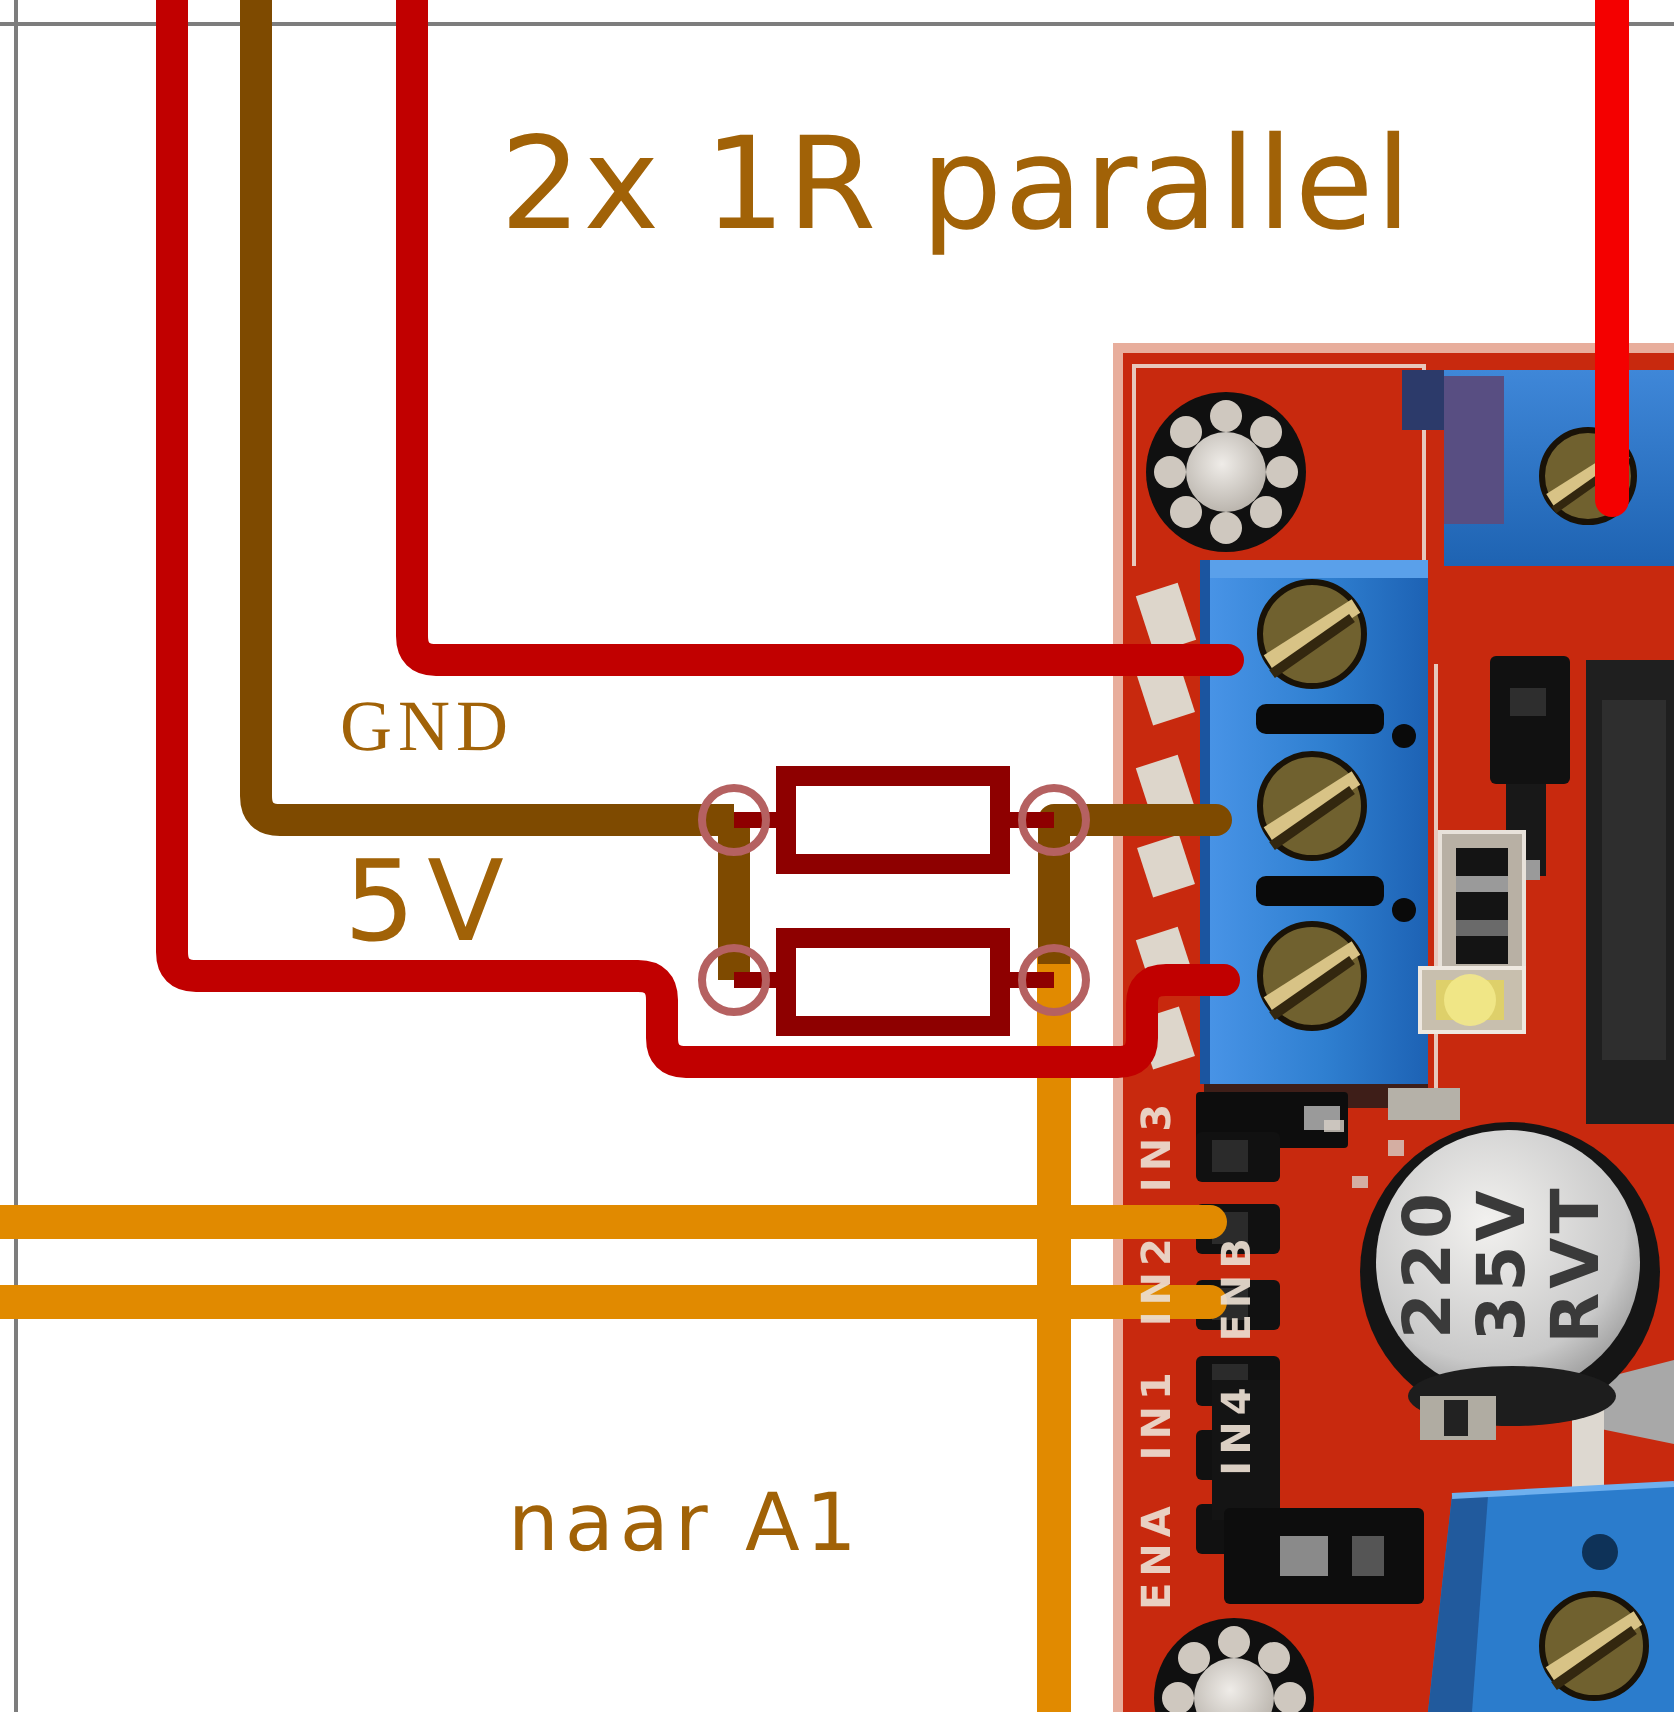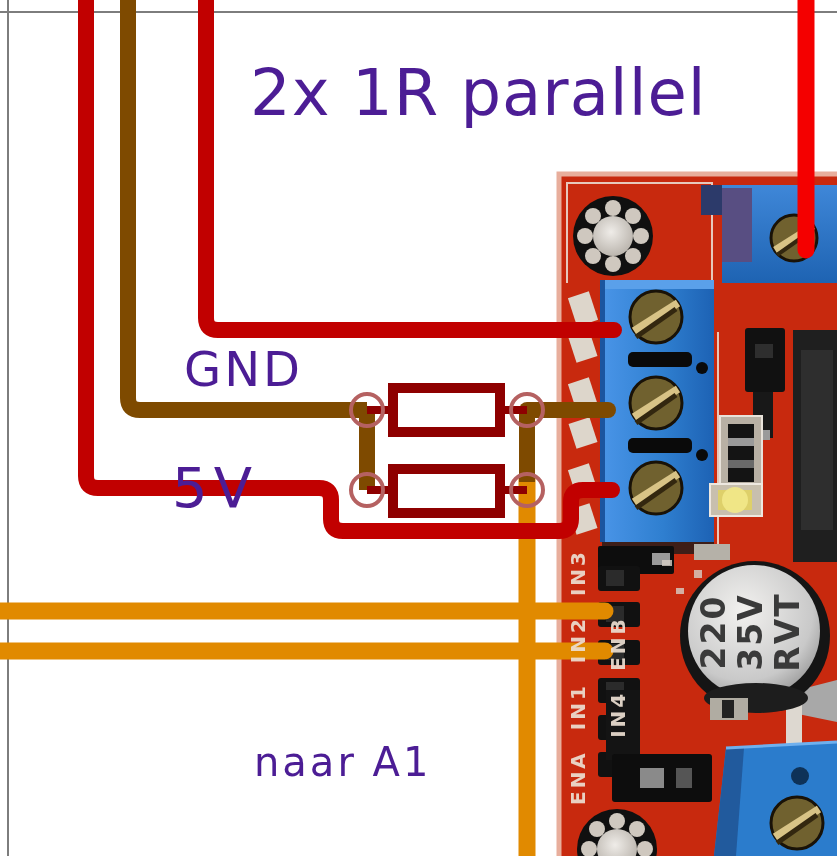--- a/index.html
+++ b/index.html
@@ -1,23 +1,23 @@
 <!DOCTYPE html>
 <html><head>
 <meta charset="utf-8">
 <style>
   html,body{margin:0;padding:0;background:#fff;}
   #canvas{position:relative;width:837px;height:856px;overflow:hidden;background:#ffffff;
           font-family:"DejaVu Sans",sans-serif;}
   #scene{position:absolute;left:0;top:0;}
-  .lbl{position:absolute;color:#4c1d95;line-height:1;white-space:nowrap;
+  .lbl{position:absolute;color:#a16207;line-height:1;white-space:nowrap;
        font-family:"DejaVu Sans",sans-serif;}
   .lbl-parallel{left:250px;top:61px;font-size:64px;letter-spacing:1px;}
-  .lbl-gnd{left:184px;top:345px;font-size:48px;letter-spacing:3px;}
-  .lbl-5v{left:172px;top:424px;font-size:56px;letter-spacing:6px;margin-top:36px;}
+  .lbl-gnd{left:170px;top:345px;font-size:36px;letter-spacing:3px;font-family:Liberation Serif, serif;}
+  .lbl-5v{left:172px;top:424px;font-size:56px;letter-spacing:6px;}
   .lbl-naar{left:254px;top:742px;font-size:40px;letter-spacing:3px;}
   .silk-pins{position:absolute;left:438px;top:657px;width:280px;height:40px;
        transform:rotate(-90deg);color:#ecdfd2;font-size:20px;font-weight:bold;
        letter-spacing:3px;word-spacing:10px;opacity:.92;text-align:center;
        font-family:"DejaVu Sans",sans-serif;line-height:40px;}
   .cap-text{position:absolute;left:686px;top:576px;width:130px;height:112px;
        transform:rotate(-90deg);color:#3a3a3a;font-size:33px;font-weight:bold;
        line-height:37px;letter-spacing:2px;text-align:center;
        font-family:"DejaVu Sans",sans-serif;}
 </style>

